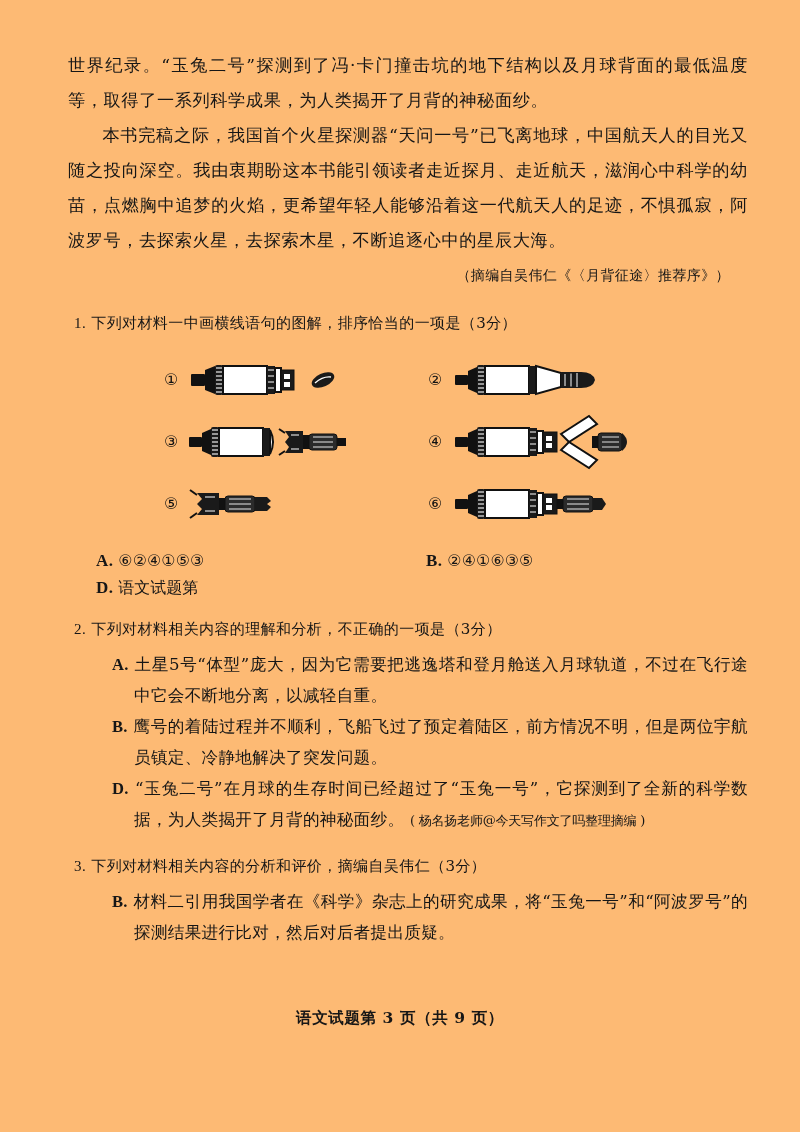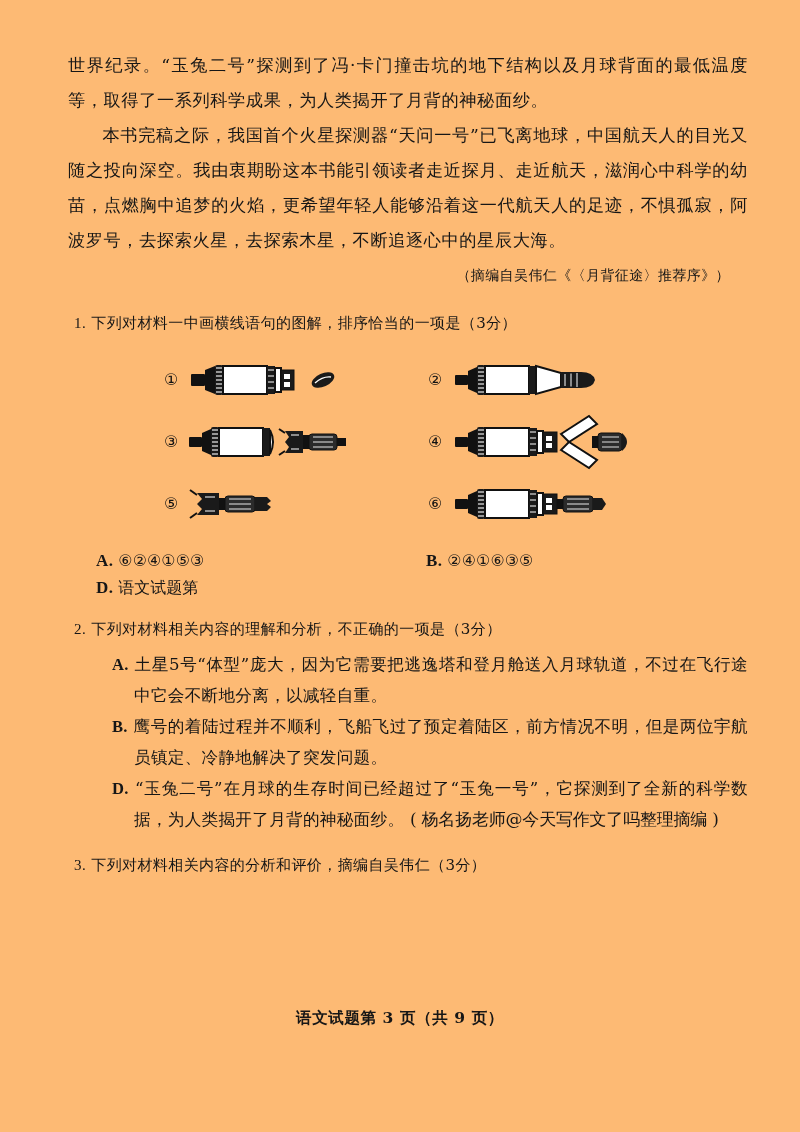--- a/index.html
+++ b/index.html
@@ -62,21 +62,21 @@
     margin: 0 0 0 44px;
     text-indent: -22px;
     padding-left: 22px;
     text-align: justify;
   }
   .opt-letter {
     font-family: "Liberation Serif", serif;
     font-weight: 600;
   }
   .note {
-    font-size: 17px;
+    font-size: 13px;
     letter-spacing: -0.2px;
   }
   
   .answer-grid {
     margin: 16px 0 0 0;
     display: grid;
     grid-template-columns: 330px 1fr;
     row-gap: 7px;
   }
   .answer-cell {
@@ -387,20 +387,24 @@
     </div>
   </div>
 
   <div class="question">
     <p class="q-stem">
       <span class="q-num">3.</span>
       <span>下列对材料相关内容的分析和评价，摘编自吴伟仁（3分）</span>
     </p>
     <div class="options">
       <p class="option">
+        <span class="opt-letter">B.</span>
+        <span>材料二引用我国学者在《科学》杂志上的研究成果，将“玉兔一号”和“阿波罗号”的探测结果进行比对，然后对后者提出质疑。</span>
+      </p>
+      <p class="option">
         
         
       </p>
     </div>
   </div>
 
   <div class="footer">语文试题第 3 页（共 9 页）</div>
 </div>
 
 </body></html>

